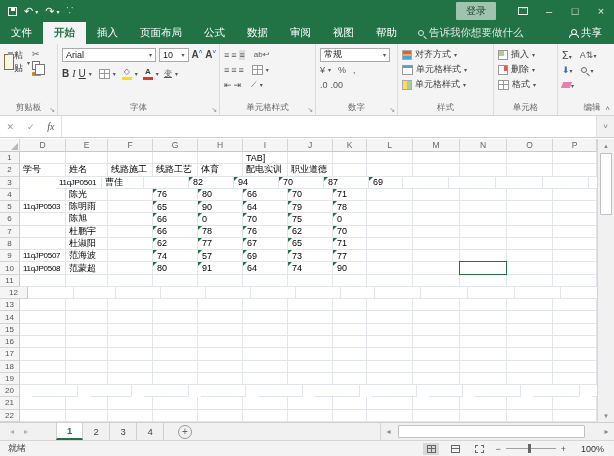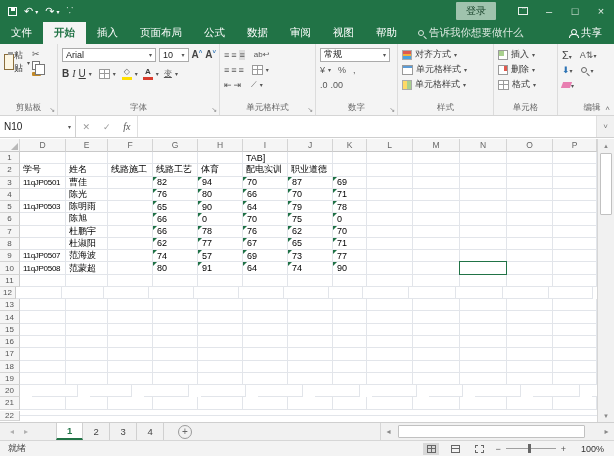--- a/index.html
+++ b/index.html
@@ -355,24 +355,20 @@
       <div class="erow">
         <span><span class="erase-ic"></span><span class="dd6">▾</span></span>
       </div>
       <span class="gcaption">编辑</span>
     </div>
 
     <span class="rib-collapse">˄</span>
   </div>
 
   <div class="fbar">
-    <div class="namebox">
-      <span>N10</span>
-      <span class="dd6">▾</span>
-    </div>
     <div class="fbtns">
       <span>✕</span>
       <span>✓</span>
       <span class="fx">fx</span>
     </div>
     <div class="ffield"></div>
     <div class="fchev">˅</div>
   </div>
 
   <div class="gridzone">
@@ -420,21 +416,21 @@
           <div class="cell" style="width: 45px;">职业道德</div>
           <div class="cell" style="width: 34px;"></div>
           <div class="cell" style="width: 46px;"></div>
           <div class="cell" style="width: 47px;"></div>
           <div class="cell" style="width: 47px;"></div>
           <div class="cell" style="width: 46px;"></div>
           <div class="cell" style="width: 44px;"></div>
         </div>
         <div class="g-row" style="height: 12.27px;">
           <div class="rowhdr" style="width: 20px;">3</div>
-          <div class="cell idcell" style="width: 46px;">11qJP0501</div>
+          <div class="cell idcell" style="width: 46px; margin-left: 36px;">11qJP0501</div>
           <div class="cell" style="width: 42px;">曹佳</div>
           <div class="cell" style="width: 45px;"></div>
           <div class="cell numcell" style="width: 45px;"><span class="tri"></span>82</div>
           <div class="cell numcell" style="width: 45px;"><span class="tri"></span>94</div>
           <div class="cell numcell" style="width: 45px;"><span class="tri"></span>70</div>
           <div class="cell numcell" style="width: 45px;"><span class="tri"></span>87</div>
           <div class="cell numcell" style="width: 34px;"><span class="tri"></span>69</div>
           <div class="cell" style="width: 46px;"></div>
           <div class="cell" style="width: 47px;"></div>
           <div class="cell" style="width: 47px;"></div>
@@ -563,21 +559,21 @@
           <div class="cell" style="width: 45px;"></div>
           <div class="cell" style="width: 45px;"></div>
           <div class="cell" style="width: 34px;"></div>
           <div class="cell" style="width: 46px;"></div>
           <div class="cell" style="width: 47px;"></div>
           <div class="cell" style="width: 47px;"></div>
           <div class="cell" style="width: 46px;"></div>
           <div class="cell" style="width: 44px;"></div>
         </div>
         <div class="g-row" style="height: 12.27px;">
-          <div class="rowhdr" style="width: 16px; text-align: center;">12</div>
+          <div class="rowhdr" style="width: 28px; text-align: center;">12</div>
           <div class="cell" style="width: 46px;"></div>
           <div class="cell" style="width: 42px;"></div>
           <div class="cell" style="width: 45px;"></div>
           <div class="cell" style="width: 45px;"></div>
           <div class="cell" style="width: 45px;"></div>
           <div class="cell" style="width: 45px;"></div>
           <div class="cell" style="width: 45px;"></div>
           <div class="cell" style="width: 34px;"></div>
           <div class="cell" style="width: 46px;"></div>
           <div class="cell" style="width: 47px;"></div>
@@ -722,21 +718,21 @@
           <div class="cell" style="width: 45px;"></div>
           <div class="cell" style="width: 45px;"></div>
           <div class="cell" style="width: 45px;"></div>
           <div class="cell" style="width: 34px;"></div>
           <div class="cell" style="width: 46px;"></div>
           <div class="cell" style="width: 47px;"></div>
           <div class="cell" style="width: 47px;"></div>
           <div class="cell" style="width: 46px;"></div>
           <div class="cell" style="width: 44px;"></div>
         </div>
-        <div class="g-row" style="height: 12.27px; align-items: center;">
+        <div class="g-row" style="height: 12.27px;">
           <div class="rowhdr" style="width: 20px;">22</div>
           <div class="cell" style="width: 46px;"></div>
           <div class="cell" style="width: 42px;"></div>
           <div class="cell" style="width: 45px;"></div>
           <div class="cell" style="width: 45px;"></div>
           <div class="cell" style="width: 45px;"></div>
           <div class="cell" style="width: 45px;"></div>
           <div class="cell" style="width: 45px;"></div>
           <div class="cell" style="width: 34px;"></div>
           <div class="cell" style="width: 46px;"></div>

